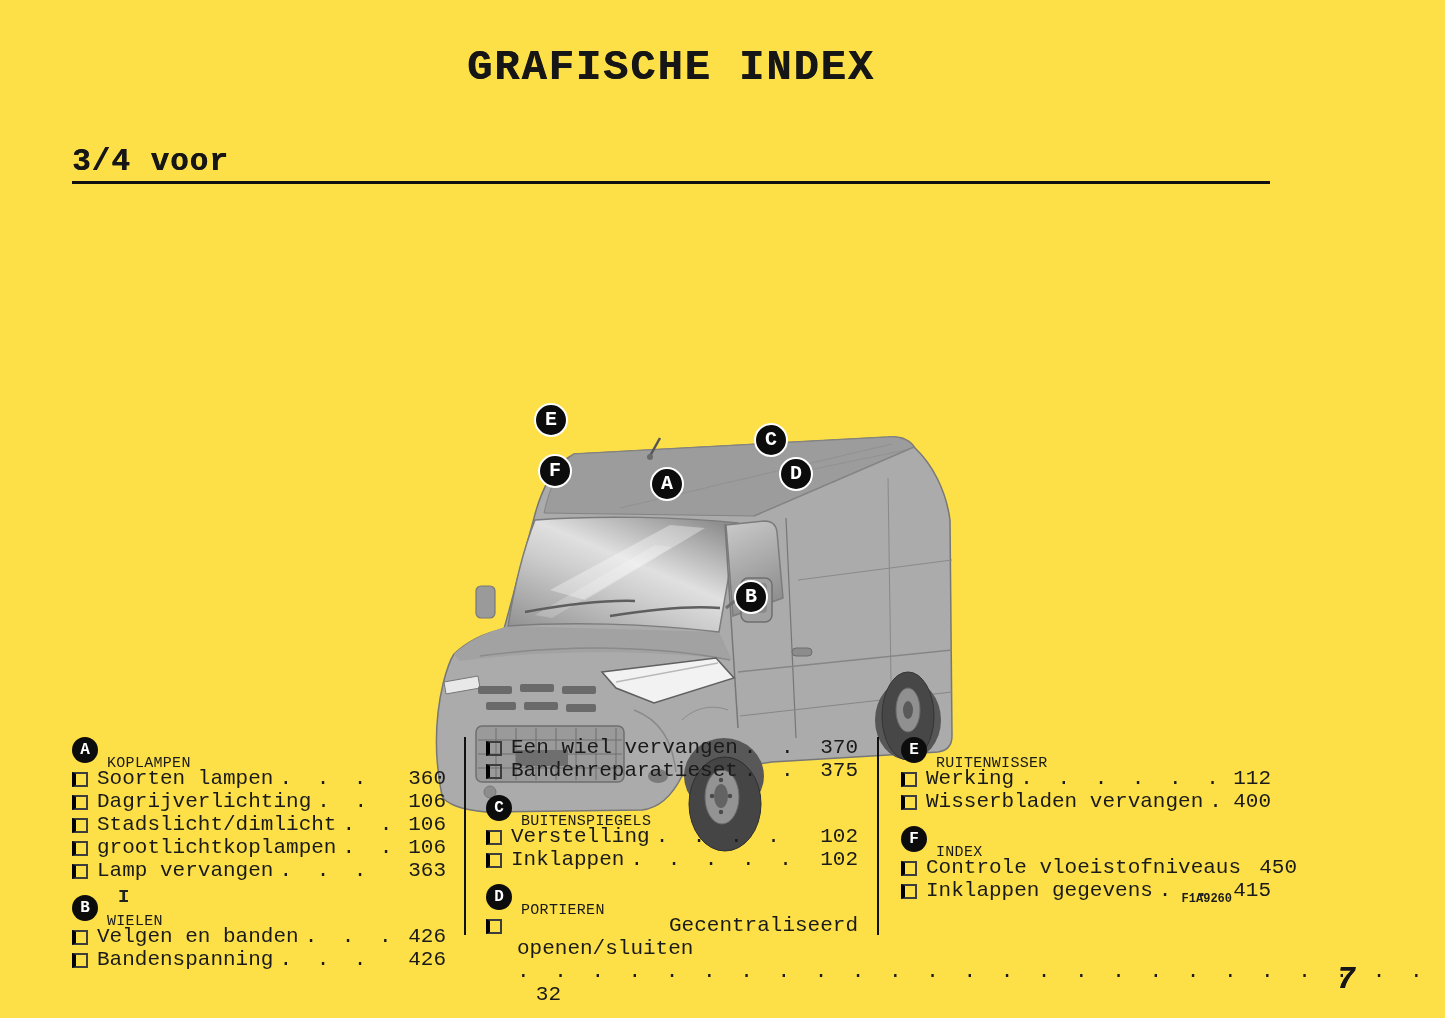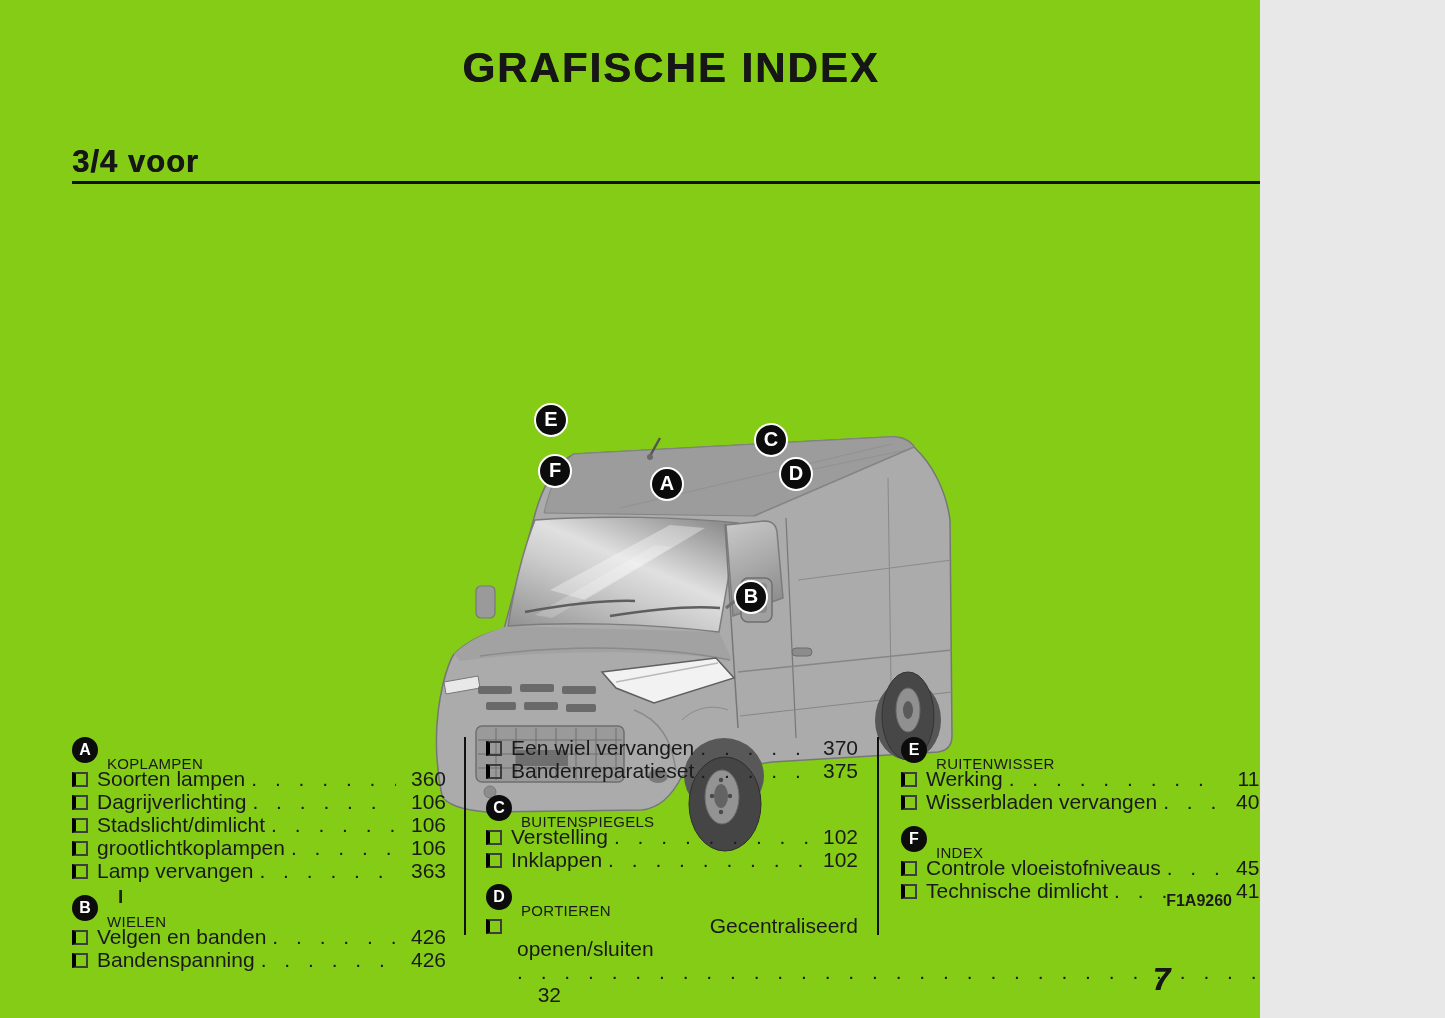--- a/index.html
+++ b/index.html
@@ -1,39 +1,39 @@
 <!DOCTYPE html>
 <html><head>
 <meta charset="utf-8">
 <style>
   html,body{margin:0;padding:0;background:#e8e8e8;}
   .page{
-    position:relative;width:1260px;height:1018px;background:#84cc16;
-    font-family:Liberation Sans, sans-serif;color:#161616;
+    position:relative;width:1445px;height:1018px;background:#fde047;
+    font-family:Liberation Mono, monospace;color:#161616;
     overflow:hidden;
   }
   
   .title{
     position:absolute;left:72px;width:1198px;top:44px;
     text-align:center;font-size:42px;font-weight:bold;letter-spacing:2px;
     text-shadow:0.6px 0 0 currentColor;
   }
   .section-heading{
     position:absolute;left:72px;top:144px;
     font-size:31px;font-weight:bold;letter-spacing:1px;
     text-shadow:0.5px 0 0 currentColor;
   }
   .heading-rule{
     position:absolute;left:72px;top:181px;width:1198px;height:3px;background:#111;
   }
   
   .figure{position:absolute;left:0;top:200px;width:1445px;height:520px;}
   .margin-mark{position:absolute;left:118px;top:686px;font-size:19px;font-weight:bold;color:#222;}
   .figure-code{position:absolute;left:1100px;top:692px;width:132px;text-align:right;
-    font-size:16px;font-weight:bold;color:#1c1c1c;}
+    font-size:12px;font-weight:bold;color:#1c1c1c;}
   .callout{
     position:absolute;width:34px;height:34px;border-radius:50%;
     background:#0c0c0c;border:2px solid #ffffff;box-sizing:border-box;
     color:#ffffff;font-weight:bold;font-size:20px;line-height:29px;text-align:center;
   }
   
   .col{position:absolute;top:736px;font-size:21px;line-height:23px;color:#1a1a1a;}
   .col-1{left:72px;width:374px;}
   .col-2{left:486px;width:372px;}
   .col-3{left:901px;width:370px;}
@@ -312,20 +312,20 @@
         <span class="sec-title">INDEX</span>
       </div>
       <div class="entry">
         <span class="bullet"></span>
         <span class="lbl">Controle vloeistofniveaus</span>
         <span class="dots"></span>
         <span class="pg">450</span>
       </div>
       <div class="entry">
         <span class="bullet"></span>
-        <span class="lbl">Technische dimlicht</span>
+        <span class="lbl">Inklappen gegevens</span>
         <span class="dots"></span>
         <span class="pg">415</span>
       </div>
     </div>
 
   <div class="page-number">7</div>
 </div>
 
 </body></html>

